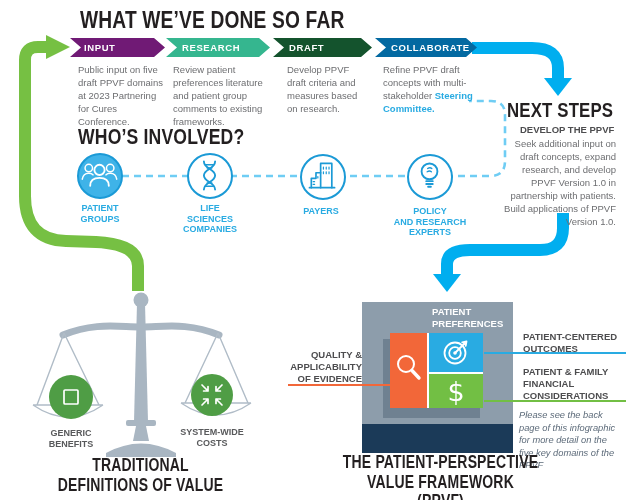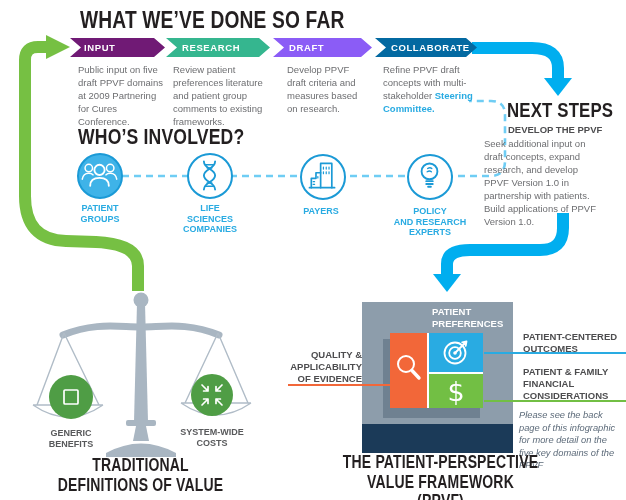--- a/index.html
+++ b/index.html
@@ -81,28 +81,28 @@
   </svg>
 
   <div class="abs cond z2" style="left:80px;top:6px;font-size:24px;">WHAT WE’VE DONE SO FAR</div>
 
   <div class="chev z2" style="left:70px;width:95px;background:#701a75;padding-left:14px;">
     <span>INPUT</span>
   </div>
   <div class="chev z2" style="left:166px;width:104px;background:#35b68f;">
     <span>RESEARCH</span>
   </div>
-  <div class="chev z2" style="left:273px;width:99px;background:#8b5cf6;">
+  <div class="chev z2" style="left:273px;width:99px;background:#14532d;">
     <span>DRAFT</span>
   </div>
   <div class="chev z2" style="left:375px;width:102px;background:#0369a1;">
     <span>COLLABORATE</span>
   </div>
 
-  <div class="desc z2" style="left:78px;top:63px;width:88px;">Public input on five draft PPVF domains at 2009 Partnering for Cures Conference.</div>
+  <div class="desc z2" style="left:78px;top:63px;width:88px;">Public input on five draft PPVF domains at 2023 Partnering for Cures Conference.</div>
   <div class="desc z2" style="left:173px;top:63px;width:96px;">Review patient preferences literature and patient group comments to existing frameworks.</div>
   <div class="desc z2" style="left:287px;top:63px;width:78px;">Develop PPVF draft criteria and measures based on research.</div>
   <div class="desc z2" style="left:383px;top:63px;width:92px;">
     <span>Refine PPVF draft concepts with multi-stakeholder </span><span style="color:#29abe2;font-weight:700;">Steering Committee.</span>
   </div>
 
   <div class="abs cond z2" style="left:78px;top:124px;font-size:22px;">WHO’S INVOLVED?</div>
 
   <div class="circle z2" style="left:77px;top:153px;background:#3fb3e8;">
     <svg width="41" height="41" viewBox="0 0 44 44">
@@ -152,22 +152,22 @@
         <path d="M20 13.5 q2.5 -1.8 4.5 0 M19.5 17 q2.5 -1.8 4.5 0" stroke-width="1.4"></path>
         <path d="M18.5 27 L25.5 27 M18.5 30 L25.5 30 M20.5 33 L23.5 33"></path>
       </g>
     </svg>
   </div>
   <div class="stake-label pre z2" style="left:393px;top:206px;width:74px;">POLICY
 AND RESEARCH
 EXPERTS</div>
 
   <div class="abs cond z2" style="left:507px;top:98px;font-size:21px;">NEXT STEPS</div>
-  <div class="abs z2" style="left:508px;top:124px;font-size:9.5px;font-weight:700;color:#4d4d4f;">DEVELOP THE PPVF</div>
-  <div class="desc z2" style="left:484px;top:137px;width:112px;">Seek additional input on draft concepts, expand research, and develop PPVF Version 1.0 in partnership with patients. Build applications of PPVF Version 1.0.</div>
+  <div class="abs z2" style="left:520px;top:124px;font-size:9.5px;font-weight:700;color:#4d4d4f;">DEVELOP THE PPVF</div>
+  <div class="desc z2" style="left:504px;top:137px;width:112px;text-align:right;">Seek additional input on draft concepts, expand research, and develop PPVF Version 1.0 in partnership with patients. Build applications of PPVF Version 1.0.</div>
 
   <div class="pan-label pre z2 abs" style="left:38px;top:428px;width:66px;">GENERIC
 BENEFITS</div>
   <div class="pan-label pre z2 abs" style="left:172px;top:427px;width:80px;">SYSTEM-WIDE
 COSTS</div>
   <div class="abs cond-c z2" style="left:18px;top:456px;width:245px;font-size:17.5px;line-height:19.5px;">TRADITIONAL
 DEFINITIONS OF VALUE</div>
 
   <div class="abs z2" style="left:362px;top:302px;width:151px;height:122px;background:#8d9dab;"></div>
   <div class="abs z2" style="left:362px;top:424px;width:151px;height:29px;background:#1b3a58;"></div>

